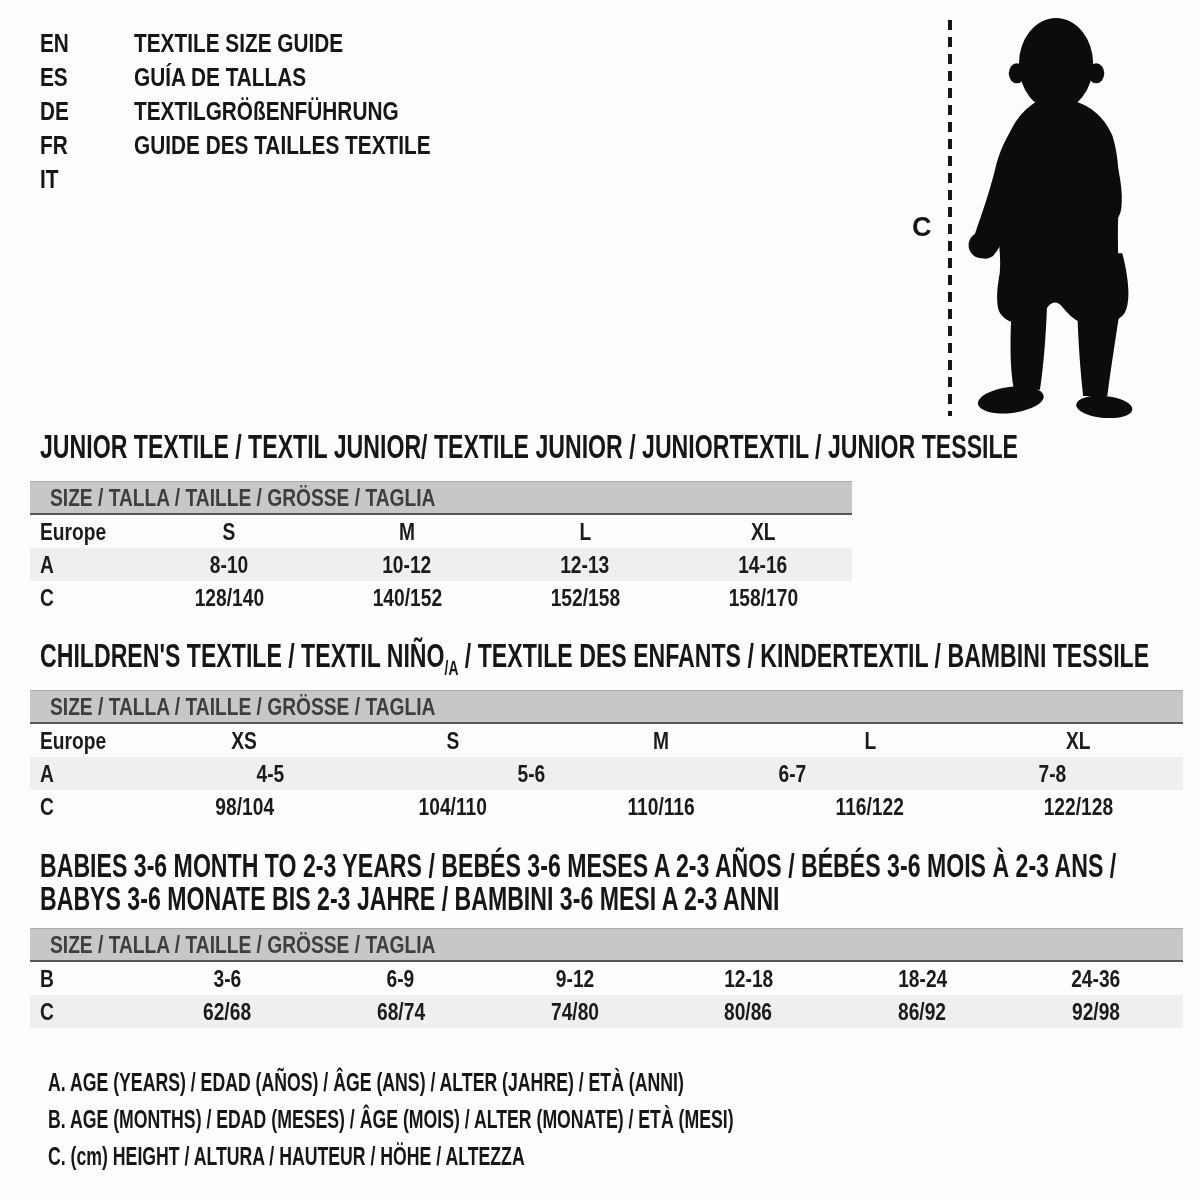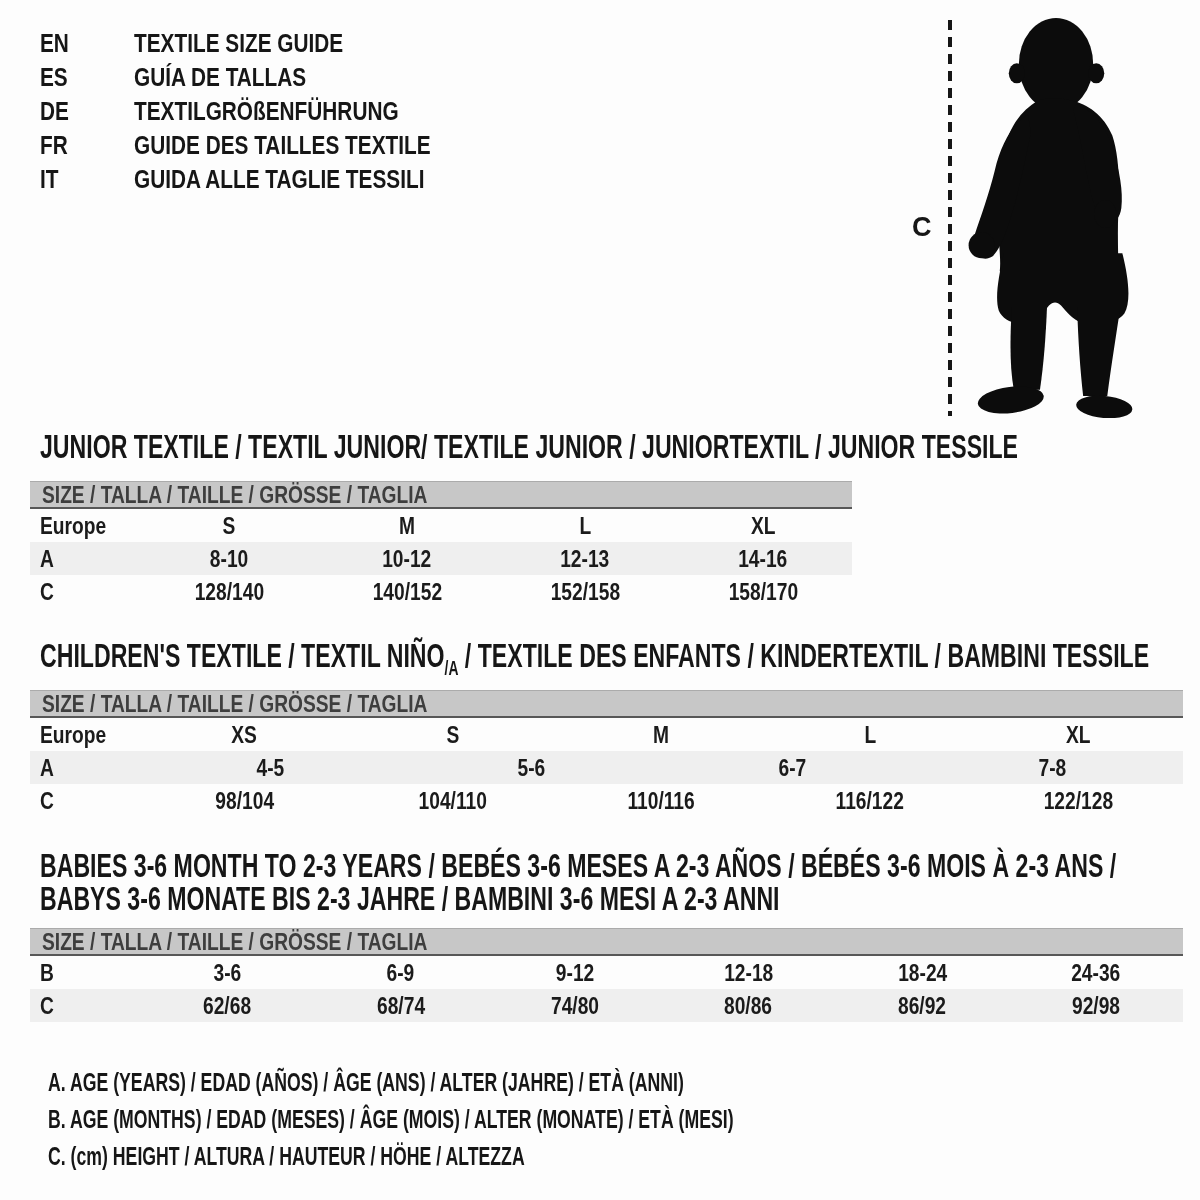--- a/index.html
+++ b/index.html
@@ -26,23 +26,23 @@
   .figure-svg { position:absolute; left:964px; top:16px; }
 
   
   .sec-title { position:absolute; left:40px; font-size:34px; line-height:33px; white-space:nowrap; }
   .sec-title sub { font-size:0.6em; vertical-align:sub; }
 
   
   .tbl { position:absolute; left:30px; }
   .w1 { width:822px; } .w2 { width:1153px; }
   .bar {
-    box-sizing:border-box; height:28px; background:#c7c7c7;
+    box-sizing:border-box; height:34px; background:#c7c7c7;
     border-top:1px solid #ababab; border-bottom:2px solid #575757;
-    display:flex; align-items:center; padding-left:12px;
+    display:flex; align-items:center; padding-left:20px;
     font-size:24px; color:#3e3e3e;
   }
   .trow { display:flex; height:33px; align-items:center; font-size:24px; color:#1b1b1b;justify-content:space-between; }
   .alt { background:#efefef; }
   .c0 { width:110px; box-sizing:border-box; padding-left:10px; text-align:left; }
   .cc { flex:1; text-align:center; }
 
   
   .legend { position:absolute; left:48px; top:1064px; font-size:26px; }
   .legend-line { height:37px; display:flex; align-items:center; }
@@ -64,21 +64,20 @@
     <div class="lang-row">
       <div class="lang-code"><span class="cxl">DE</span></div>
       <div><span class="cxl">TEXTILGRÖßENFÜHRUNG</span></div>
     </div>
     <div class="lang-row">
       <div class="lang-code"><span class="cxl">FR</span></div>
       <div><span class="cxl">GUIDE DES TAILLES TEXTILE</span></div>
     </div>
     <div class="lang-row">
       <div class="lang-code"><span class="cxl">IT</span></div>
-      <div><span class="cxl">GUIDA ALLE TAGLIE TESSILI</span></div>
     </div>
   </div>
 
   <div class="dash-line"></div>
   <div class="c-label">C</div>
   <svg class="figure-svg" width="174" height="402" viewBox="0 0 170 400" aria-hidden="true">
     <g fill="#0c0c0c">
       <ellipse cx="90" cy="48" rx="37" ry="46"></ellipse>
       <ellipse cx="51" cy="57" rx="8" ry="10"></ellipse>
       <ellipse cx="130" cy="57" rx="8" ry="10"></ellipse>

